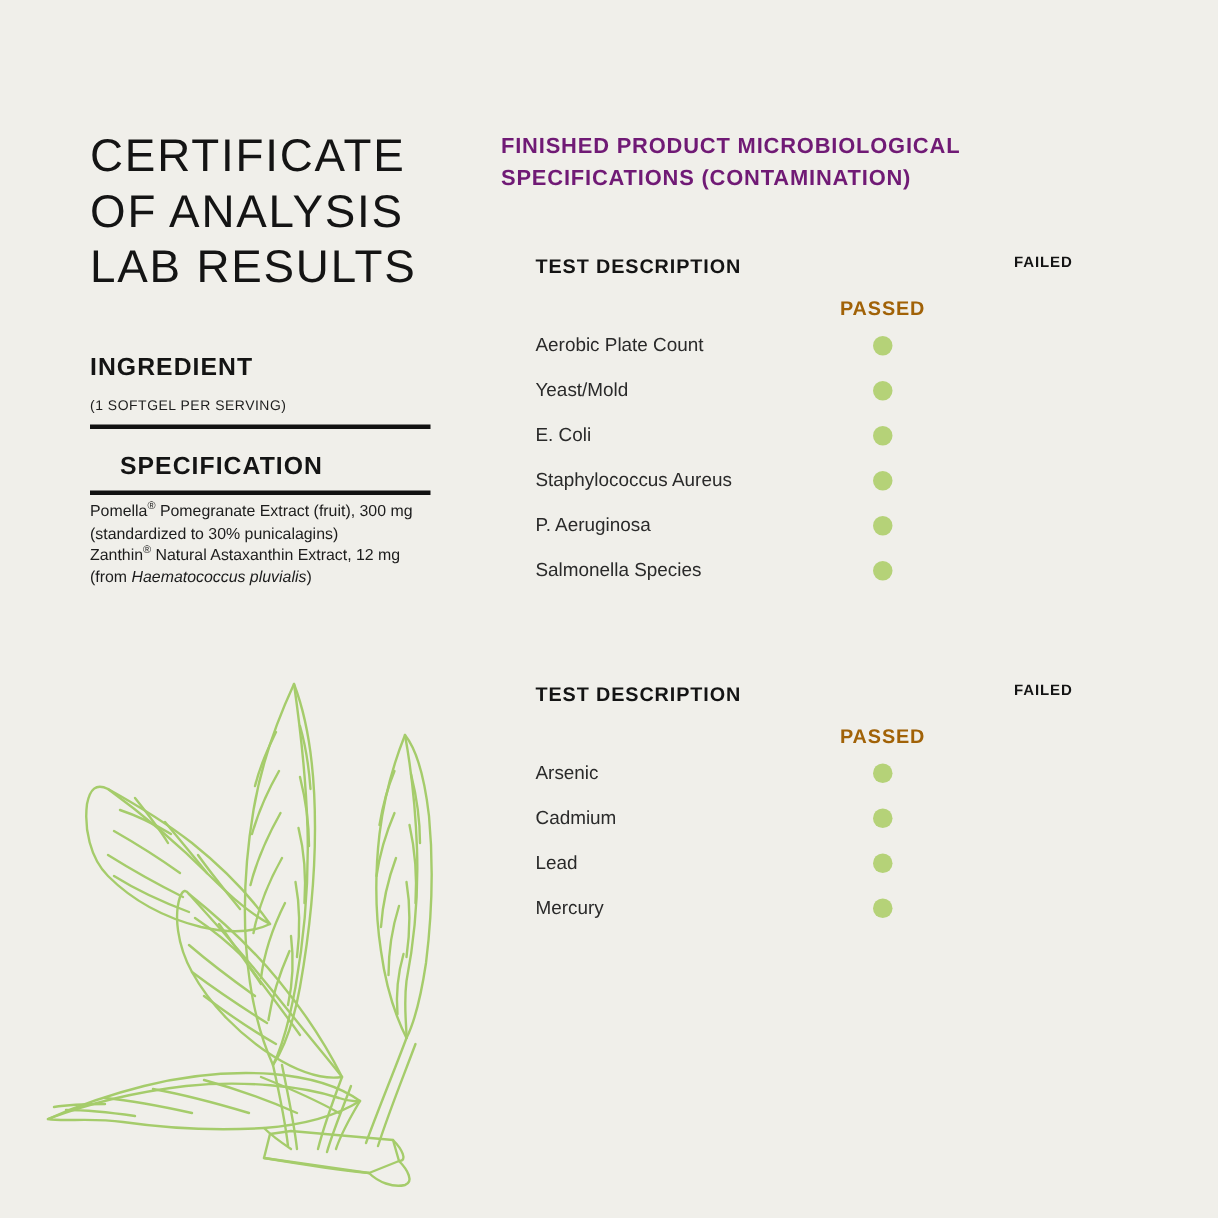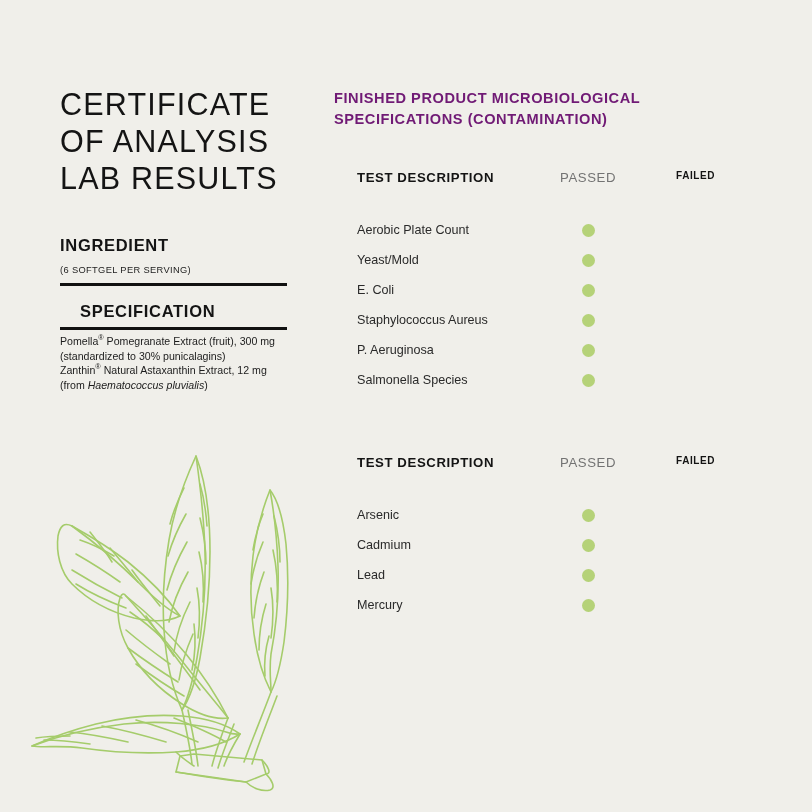--- a/index.html
+++ b/index.html
@@ -113,23 +113,24 @@
     left: 23px;
     font-size: 13.2px;
     font-weight: 700;
     letter-spacing: 0.6px;
     color: #141414;
   }
   .col-passed {
     position: absolute;
     left: 226px;
     font-size: 13.2px;
-    font-weight: 400;
+    font-weight: 700;
     letter-spacing: 0.6px;
-    color: #737373;
+    color: #a16207;
+    margin-top: 28px;
   }
   .col-failed {
     position: absolute;
     left: 342px;
     font-size: 10px;
     font-weight: 700;
     letter-spacing: 0.6px;
     color: #141414;
   }
 
@@ -174,21 +175,21 @@
 <body>
 
 <div class="page">
 
   <h1 class="doc-title left-col">CERTIFICATE
 OF ANALYSIS
 LAB RESULTS</h1>
 
   <div class="block-heading pos-ingredient-head">INGREDIENT</div>
 
-  <div class="block-subheading pos-ingredient-sub">(6 SOFTGEL PER SERVING)</div>
+  <div class="block-subheading pos-ingredient-sub">(1 SOFTGEL PER SERVING)</div>
 
   <hr class="rule pos-rule-1">
 
   <div class="block-heading pos-spec-head">SPECIFICATION</div>
 
   <hr class="rule pos-rule-2">
 
   <div class="spec-list pos-spec-list" id="spec-list">
       <div><span>Pomella</span><span class="sup">®</span><span> Pomegranate Extract  (fruit), 300 mg</span></div>
       <div><span>(standardized to 30% punicalagins)</span></div>

